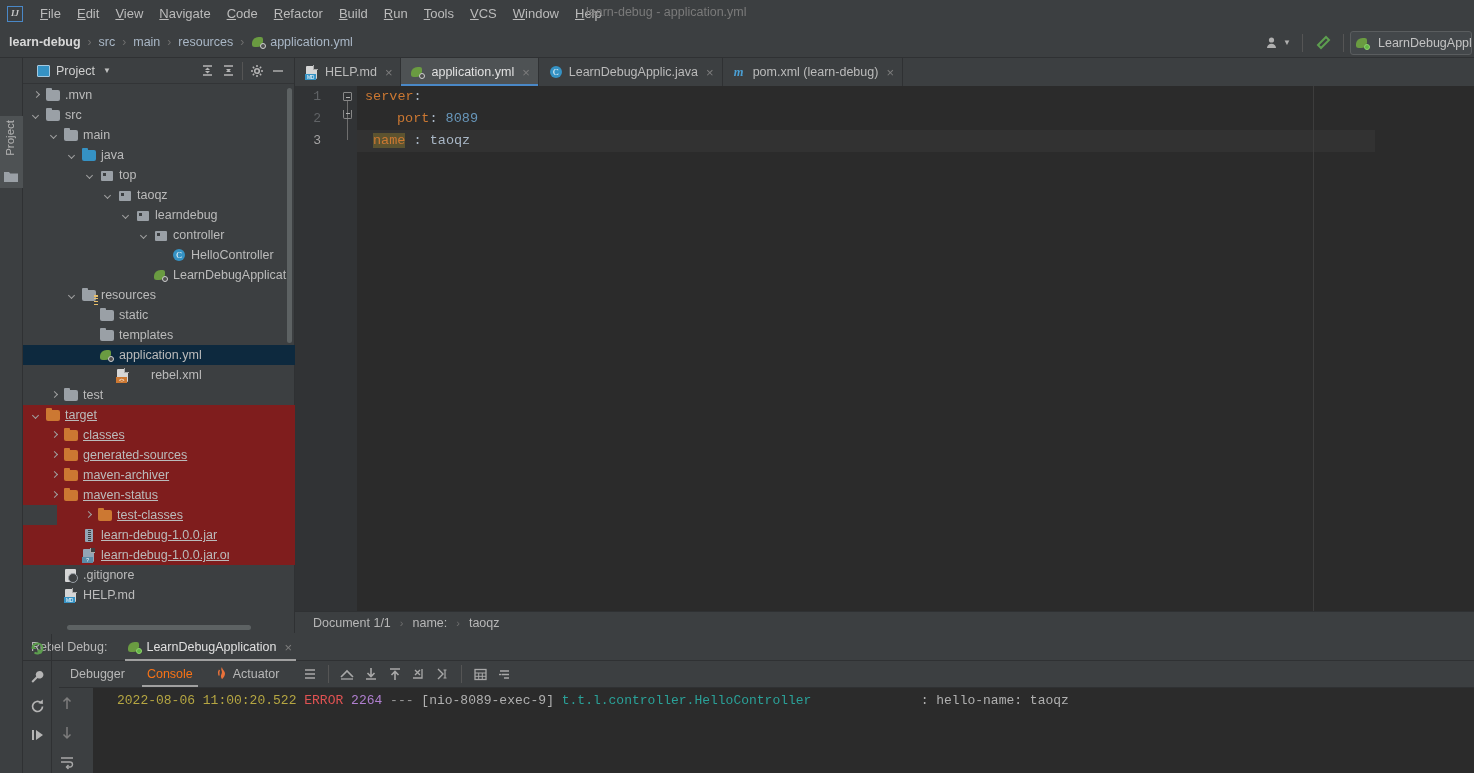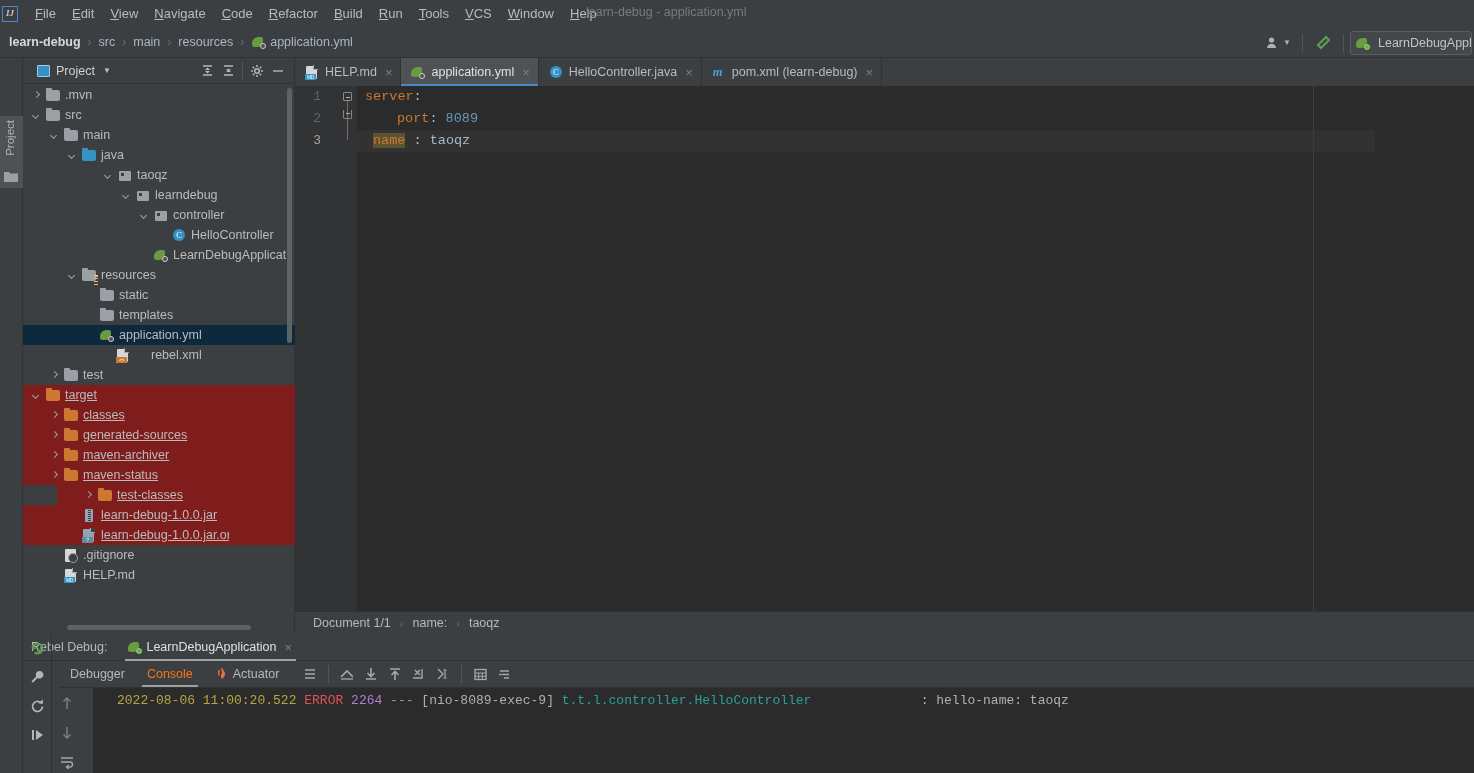--- a/index.html
+++ b/index.html
@@ -12,21 +12,21 @@
     overflow: hidden;
   }
   #app { position: relative; width: 1474px; height: 773px; }
 
   
   .menubar {
     position: absolute; left: 0; top: 0; width: 1474px; height: 27px;
     background: #3c3f41; display: flex; align-items: center;
   }
   .ij-logo {
-    width: 16px; height: 16px; margin-left: 2px; margin-right: 9px;
+    width: 16px; height: 16px; margin-left: 7px; margin-right: 9px;
     border: 1.5px solid #4a88c7; color: #c9c9c9;
     font-size: 9px; font-weight: bold; line-height: 13px; text-align: center;
     font-family: "Liberation Serif", serif;
     font-style: italic;
   }
   .menu-item {
     padding: 2px 8px; color: #bbbbbb; font-size: 13px; cursor: default;
     font-family: "Liberation Sans", sans-serif;
   }
   .menu-item span.u { text-decoration: underline; }
@@ -460,20 +460,27 @@
           </span>
           <span class="lbl">main</span>
         </div>
         <div class="row" style="padding-left: 44px;">
           <span class="arrow down"></span>
           <span class="ic">
             <span class="folder f-blue"></span>
           </span>
           <span class="lbl">java</span>
         </div>
+        <div class="row" style="padding-left: 62px;">
+          <span class="arrow down"></span>
+          <span class="ic">
+            <span class="f-pkg"></span>
+          </span>
+          <span class="lbl">top</span>
+        </div>
         <div class="row" style="padding-left: 80px;">
           <span class="arrow down"></span>
           <span class="ic">
             <span class="f-pkg"></span>
           </span>
           <span class="lbl">taoqz</span>
         </div>
         <div class="row" style="padding-left: 98px;">
           <span class="arrow down"></span>
           <span class="ic">
@@ -652,21 +659,21 @@
             <span class="spring-dot"></span>
           </span>
         </span>
         <span>application.yml</span>
         <span class="tclose">×</span>
       </div>
       <div class="tab">
         <span class="ic">
           <span class="cls-icon">C</span>
         </span>
-        <span>HelloController.java</span>
+        <span>LearnDebugApplic.java</span>
         <span class="tclose">×</span>
       </div>
       <div class="tab">
         <span class="ic">
           <span class="m-icon">m</span>
         </span>
         <span>pom.xml (learn-debug)</span>
         <span class="tclose">×</span>
       </div>
     </div>

